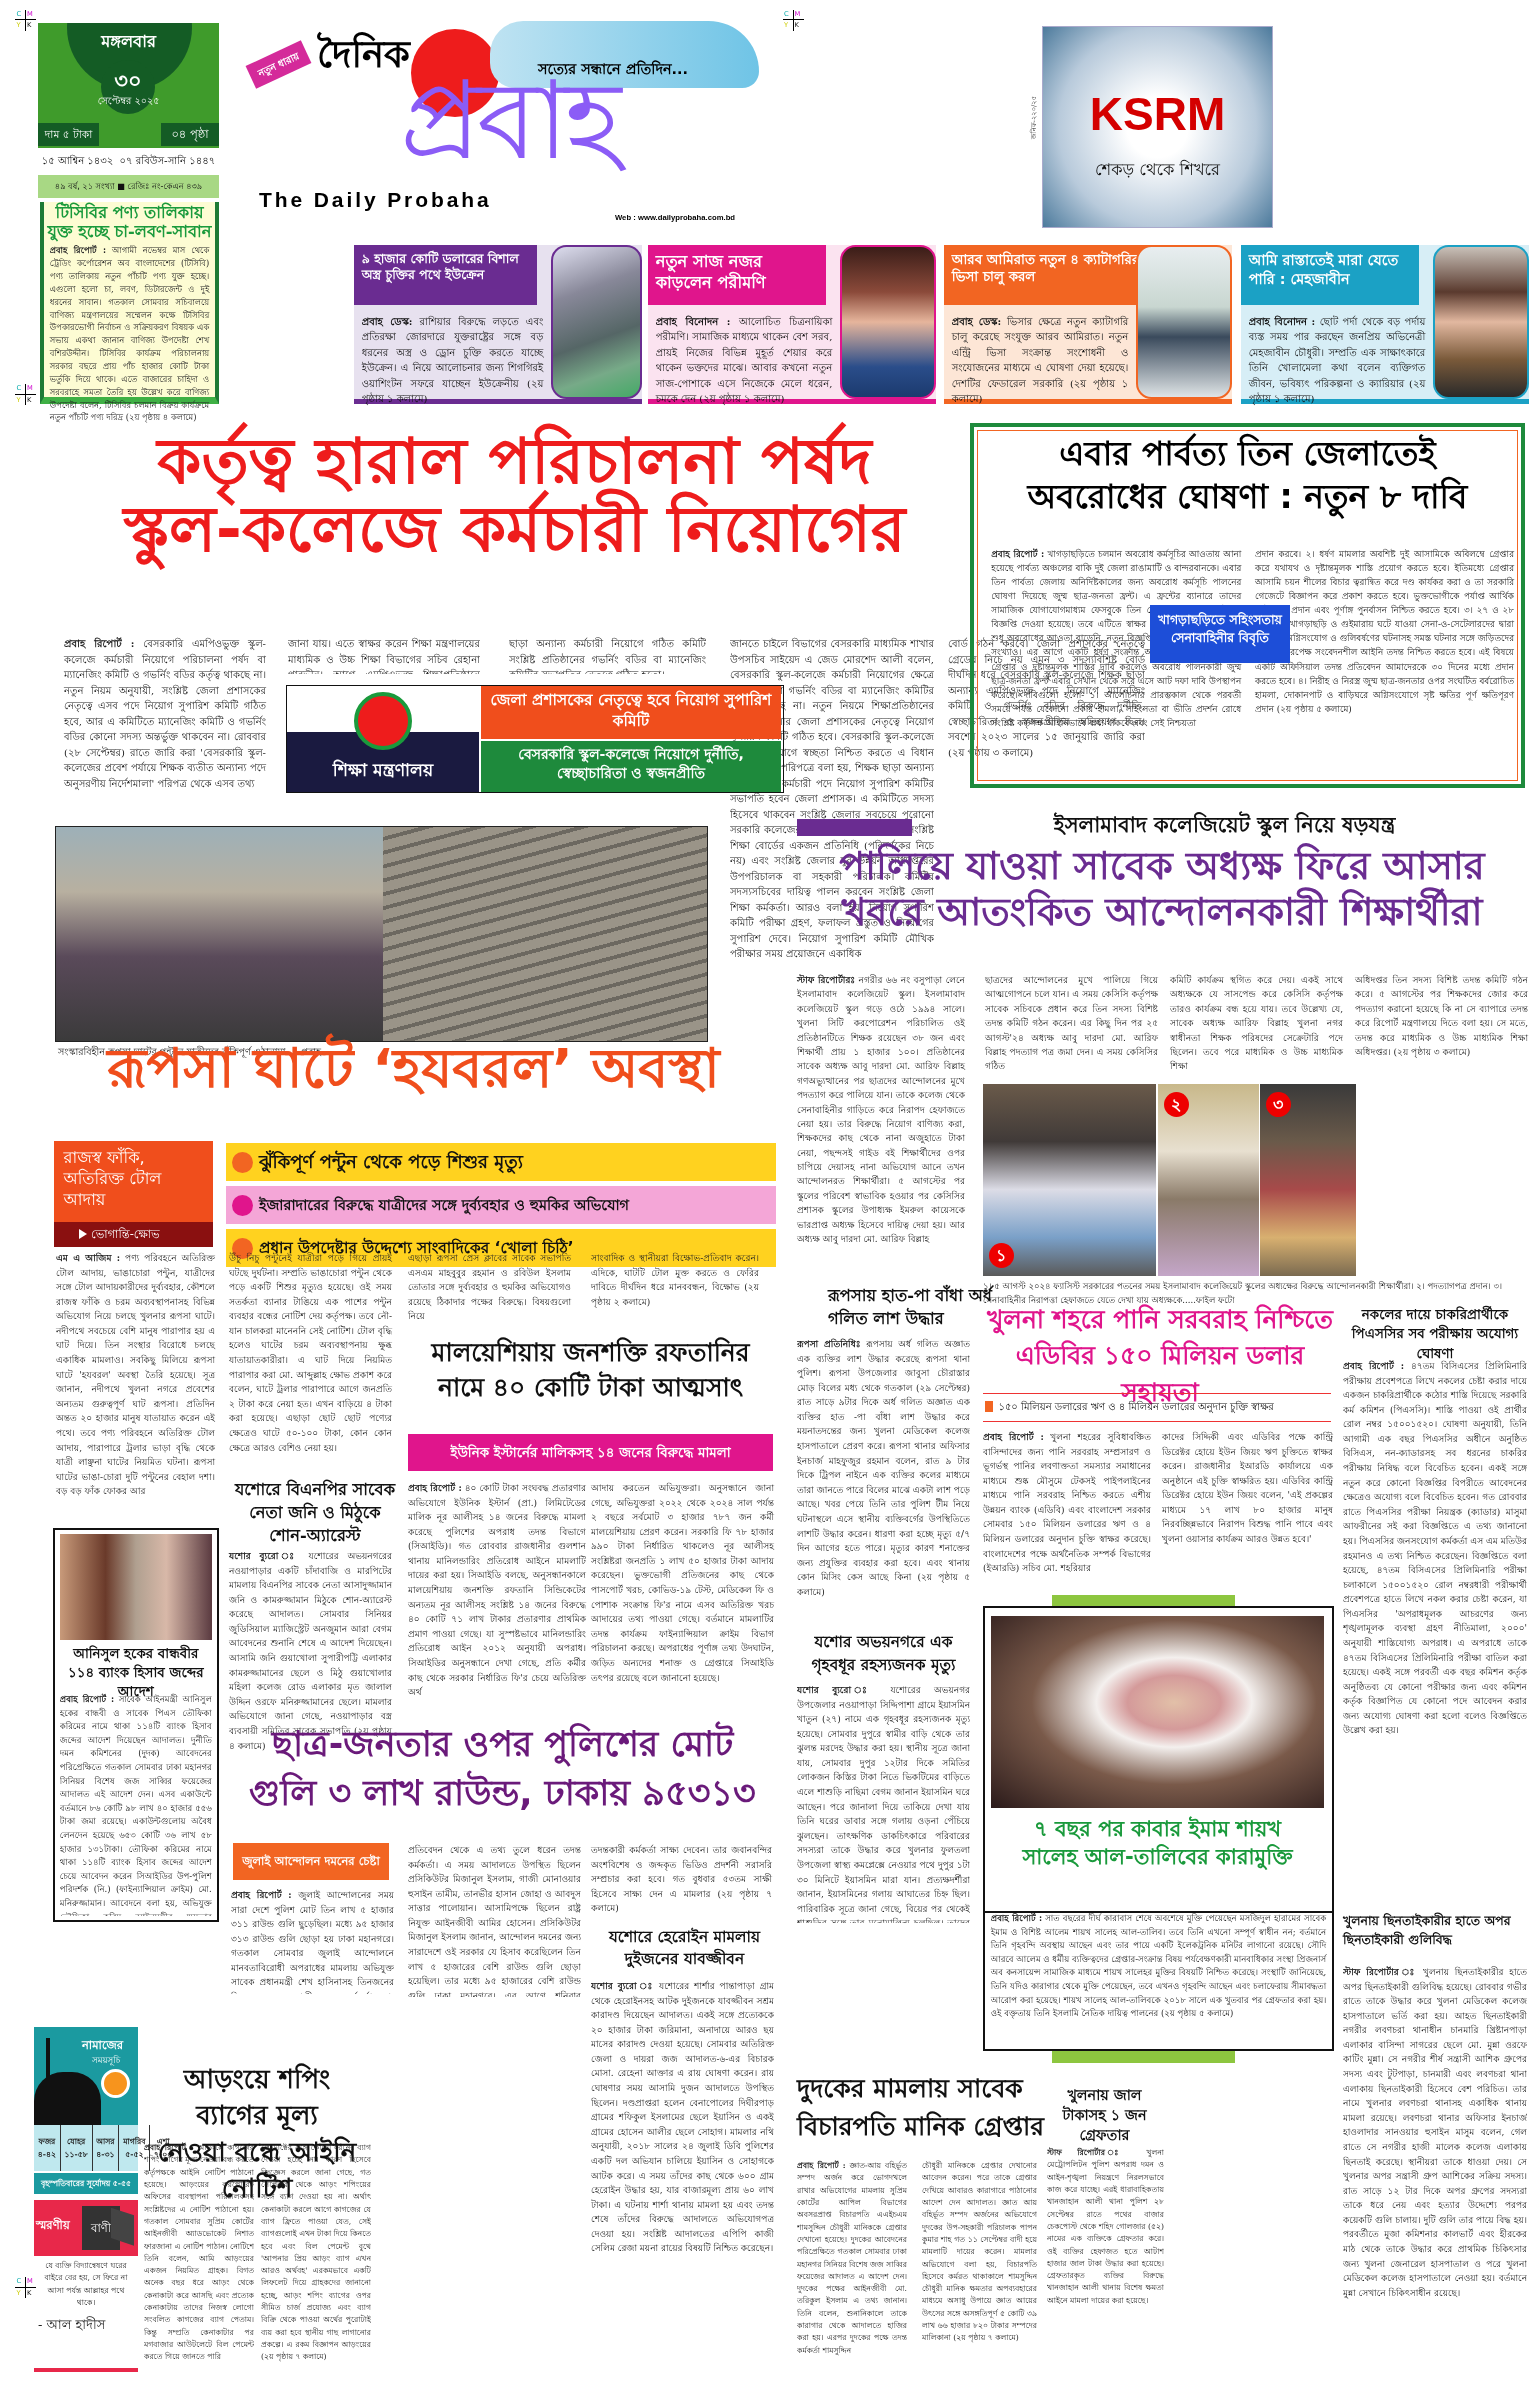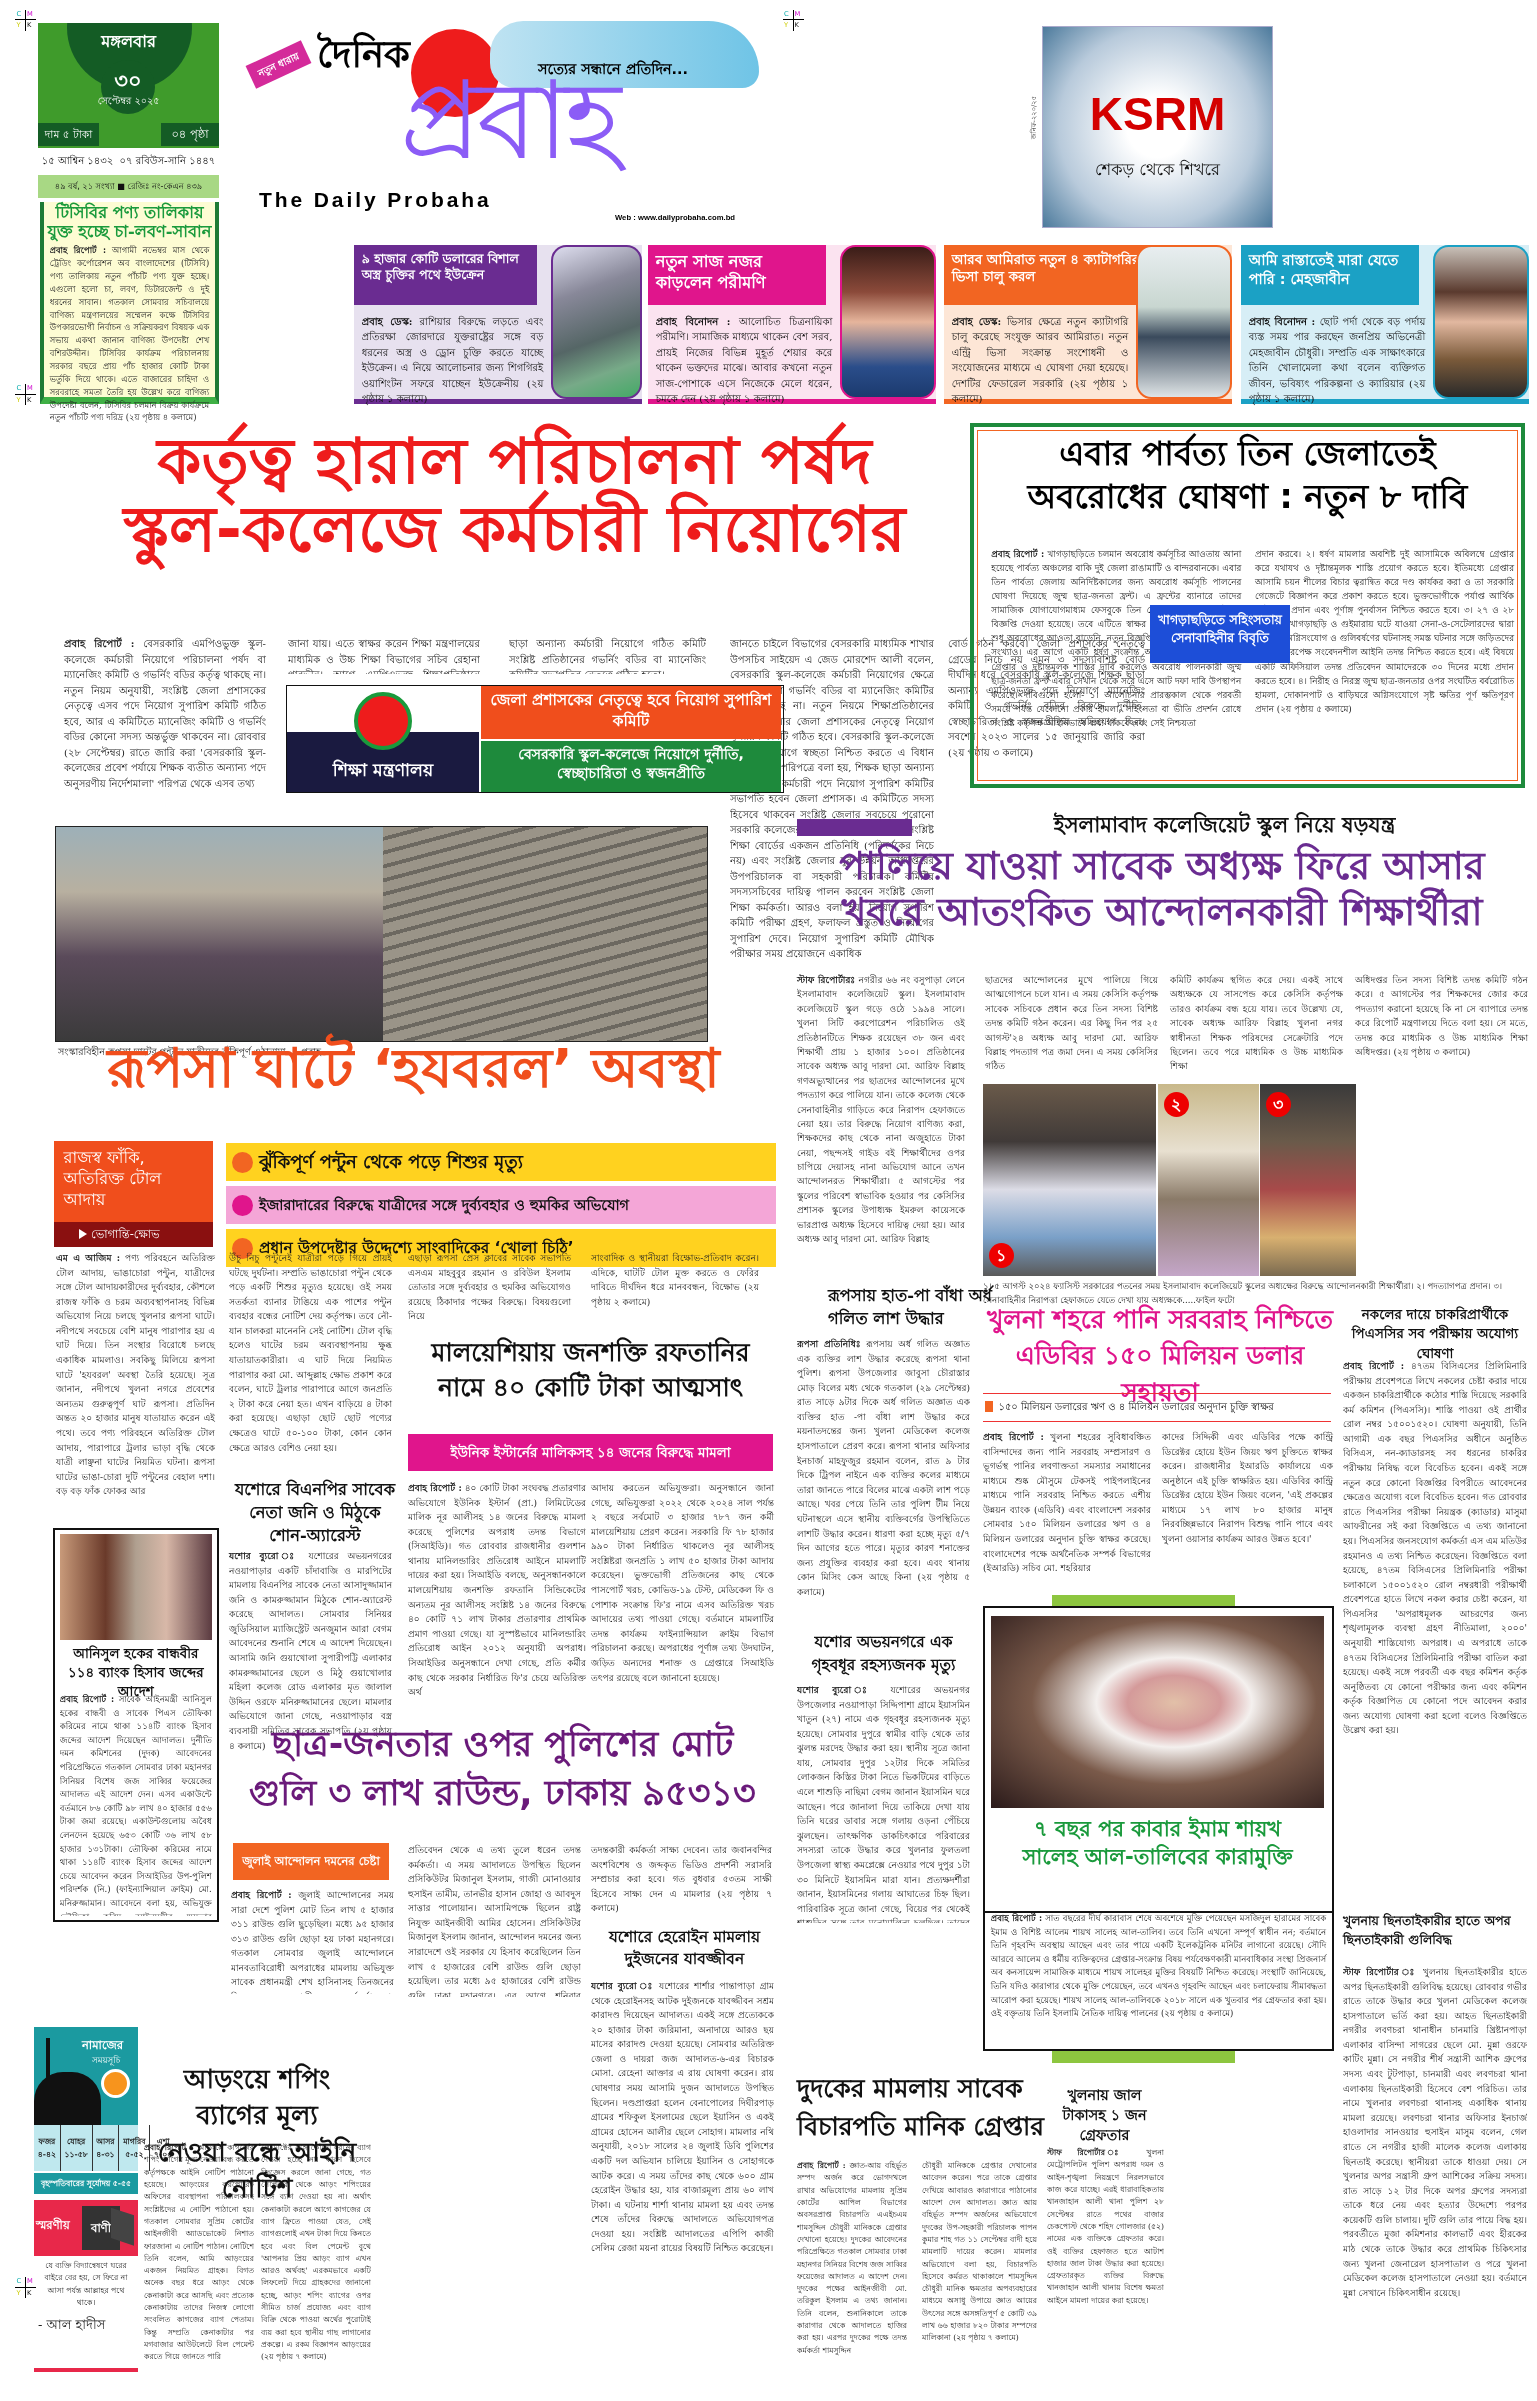--- a/index.html
+++ b/index.html
@@ -299,21 +299,21 @@
             <div>৭-০৫</div>
           </td>
     </tr>
   </tbody>
     </table>
 </div>
 <div class="abs" style="left:34px;top:2173px;width:104px;height:21px;background:#1b9aa0;color:#fff;font-family:'DejaVu Sans',sans-serif;font-size:7.7px;font-weight:bold;line-height:21px;text-align:center">বৃহস্পতিবারের সূর্যোদয় ৫-৫৫</div>
 
 <div class="abs" style="left:34px;top:2200px;width:104px;height:56px;background:#e8284a;overflow:hidden">
   <div class="abs" style="left:1.9px;top:17.3px;color:#fff;font-family:'DejaVu Sans',sans-serif;font-size:11.5px;font-weight:bold">স্মরণীয়</div>
-  <div class="abs" style="left:48px;top:5.8px;width:38px;height:44px;background:#333;color:#fff;font-family:'DejaVu Sans',sans-serif;font-size:11.5px;font-weight:bold;text-align:center;line-height:44px">বাণী</div>
+  <div class="abs" style="left:48px;top:5.8px;width:38px;height:44px;background:#333;color:#fff;font-family:'DejaVu Sans',sans-serif;font-size:11.5px;font-weight:normal;text-align:center;line-height:44px">বাণী</div>
   <div class="abs" style="left:77px;top:7.7px;width:23px;height:38px;background:#444;clip-path:polygon(0 0,100% 20%,100% 100%,0 80%)"></div>
 </div>
 <div class="abs" style="left:38px;top:2260px;width:96px;font-size:7.7px;line-height:1.6;text-align:center;font-family:'DejaVu Serif',serif;color:#222">যে ব্যক্তি বিদ্যান্বেষণে ঘরের বাইরে বের হয়, সে ফিরে না আসা পর্যন্ত আল্লাহর পথে থাকে।</div>
 <div class="abs" style="left:38px;top:2315px;width:96px;font-size:13px;text-align:left;font-family:'DejaVu Serif',serif;color:#222">- আল হাদীস</div>
 <div class="abs" style="left:34px;top:2368px;width:104px;height:3.8px;background:#e8284a"></div>
 
 <div class="abs hl" style="left:144px;top:2061px;width:226px;text-align:center;color:#111;font-size:26px;line-height:1.4">
   <div>আড়ংয়ে শপিং ব্যাগের মূল্য</div>
   <div>নেওয়া বন্ধে আইনি নোটিশ</div>
 </div>

